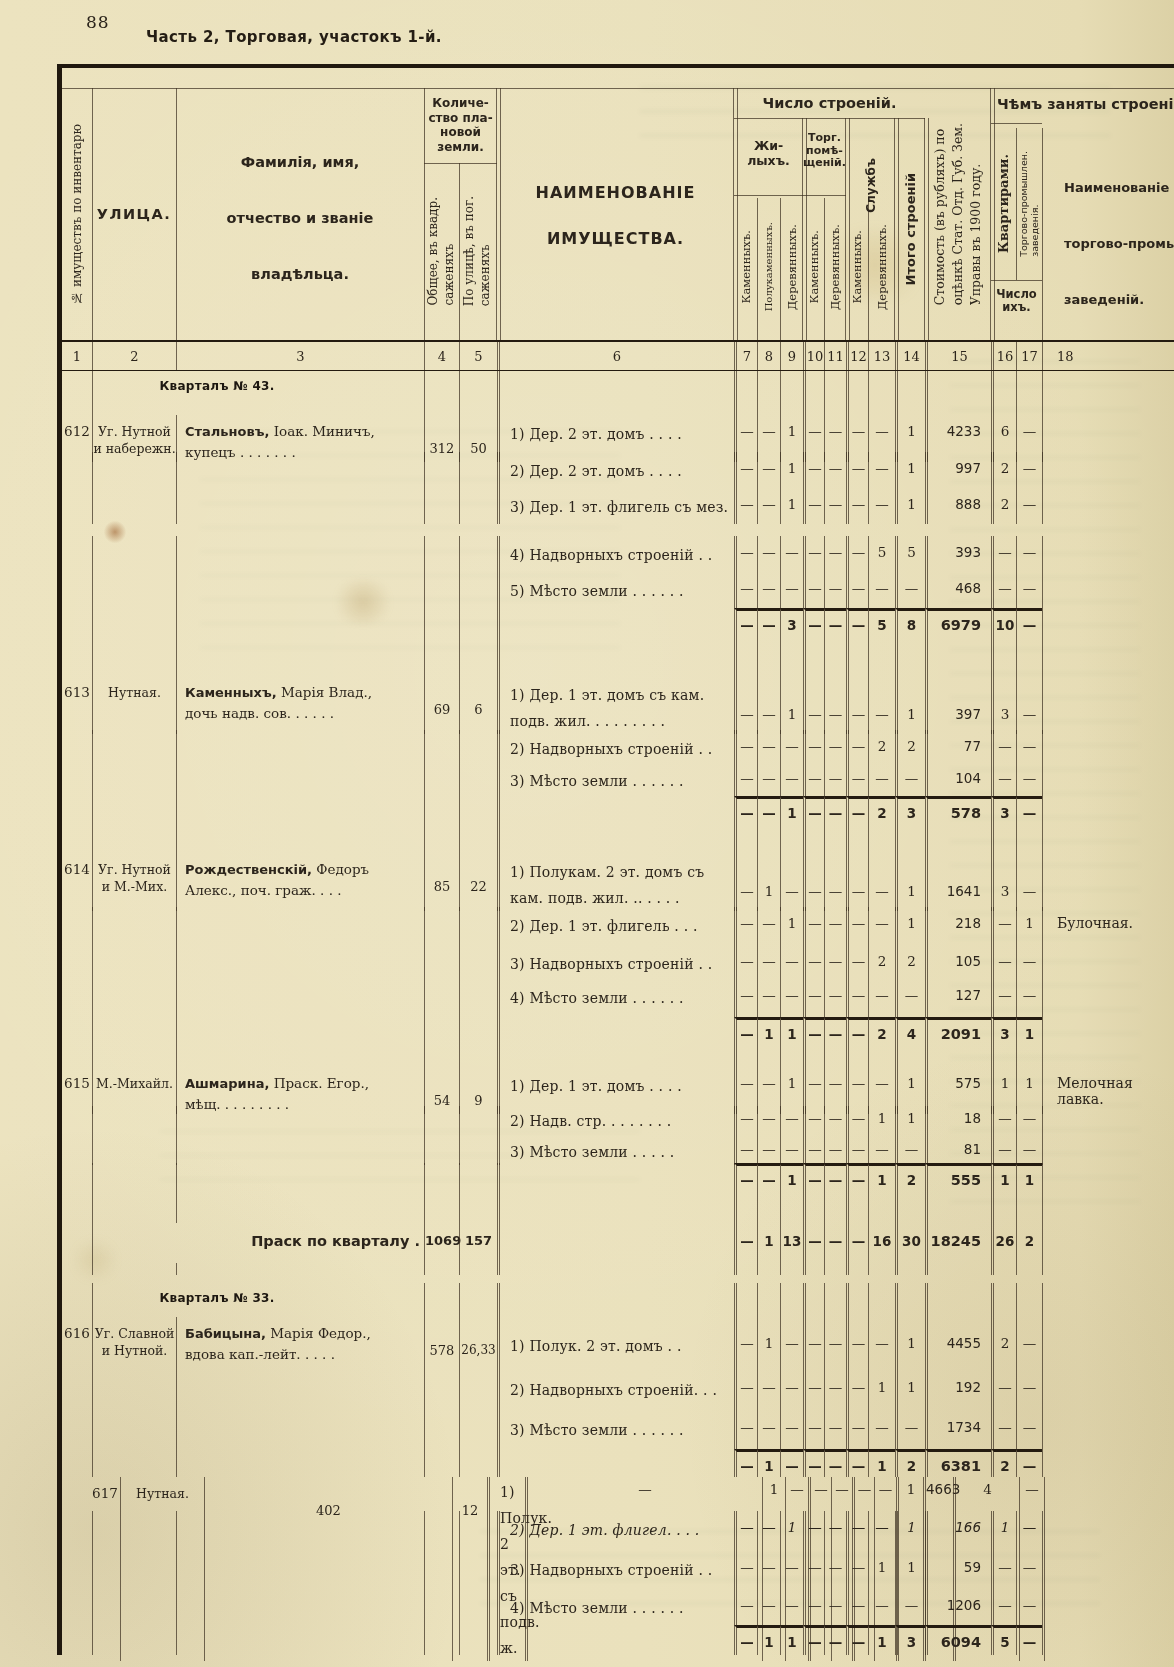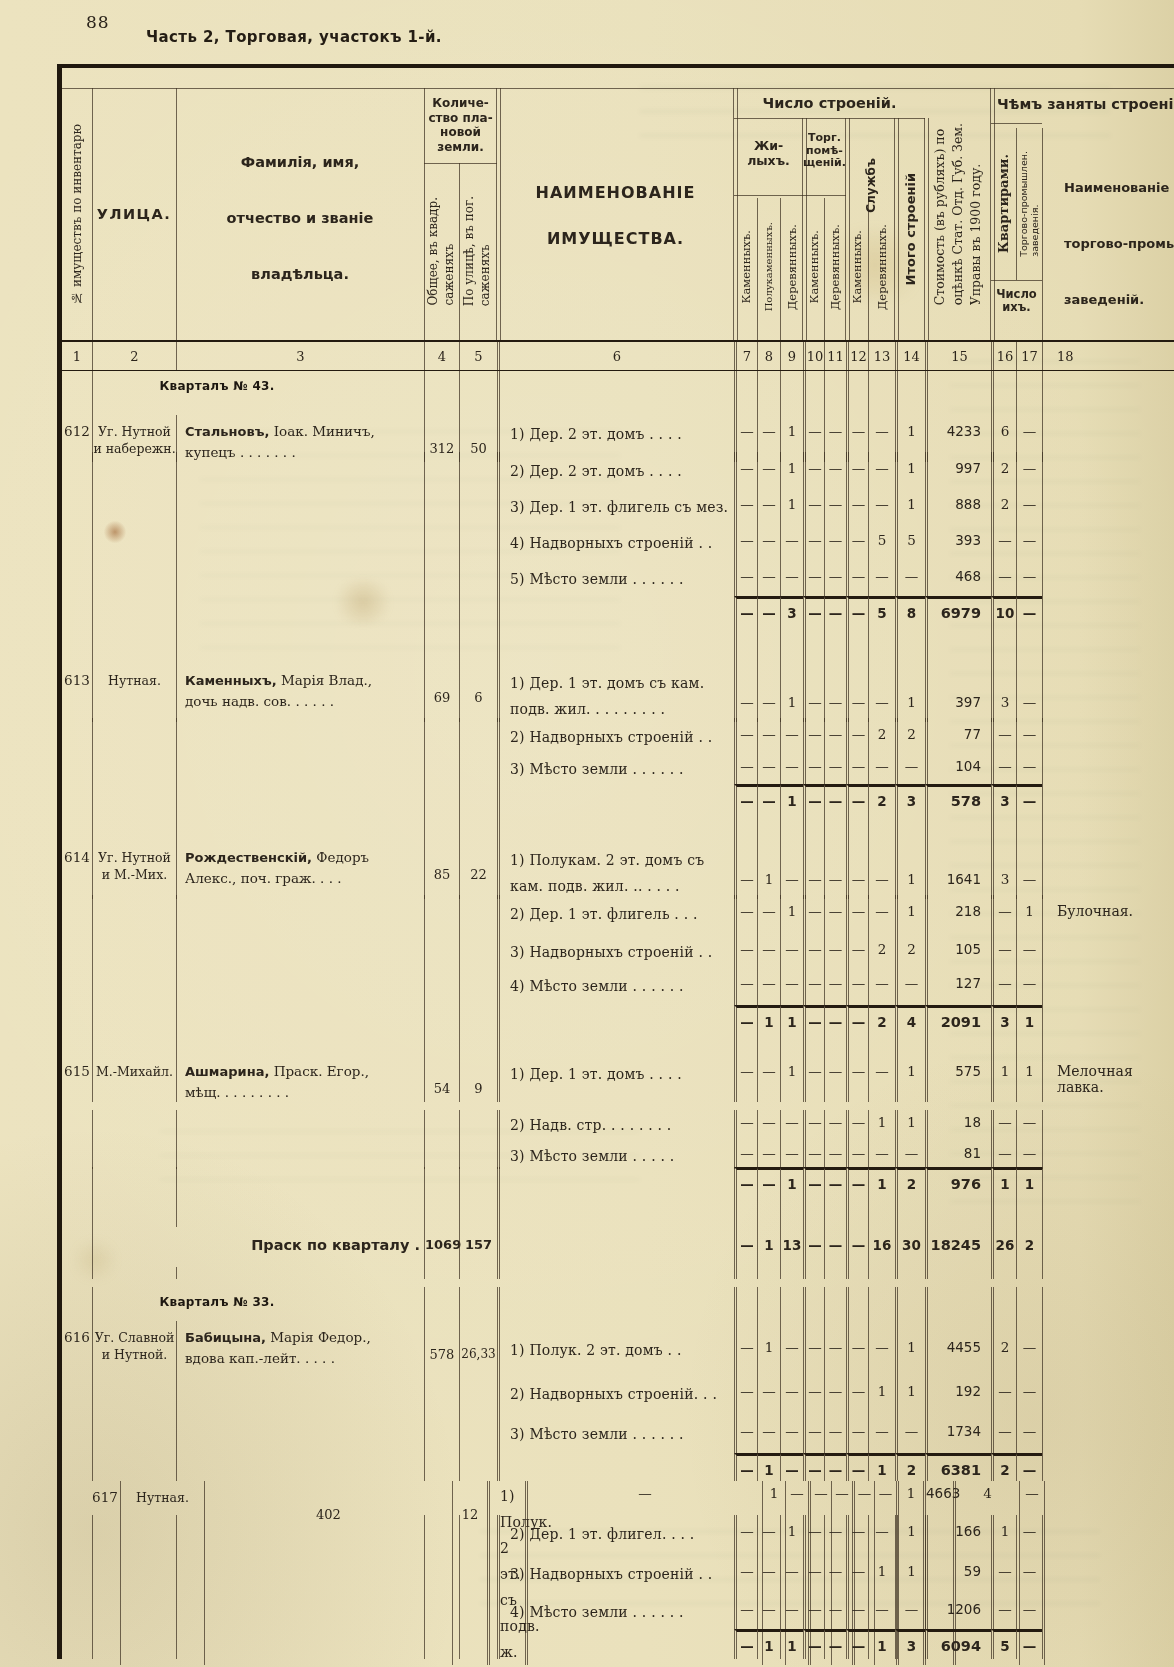--- a/index.html
+++ b/index.html
@@ -306,21 +306,21 @@
           <div class="cell c10 d val" style="padding-top: 8px;">—</div>
           <div class="cell c11 val" style="padding-top: 8px;">—</div>
           <div class="cell c12 d val" style="padding-top: 8px;">—</div>
           <div class="cell c13 val" style="padding-top: 8px;">—</div>
           <div class="cell c14 d val" style="padding-top: 8px;">1</div>
           <div class="cell c15 d cost" style="padding-top: 8px;">888</div>
           <div class="cell c16 d val" style="padding-top: 8px;">2</div>
           <div class="cell c17 val" style="padding-top: 8px;">—</div>
           <div class="cell c18" style="padding-top: 8px;"></div>
         </div>
-        <div class="line t-item" style="height: 36px;">
+        <div class="line t-item" style="height: 36px; margin-top: 12px;">
           <div class="cell c1"></div>
           <div class="cell c2"></div>
           <div class="cell c3"></div>
           <div class="cell c4"></div>
           <div class="cell c5"></div>
           <div class="cell c6 d lbl" style="padding-top: 6px;">4) Надворныхъ строеній . .</div>
           <div class="cell c7 d val" style="padding-top: 8px;">—</div>
           <div class="cell c8 val" style="padding-top: 8px;">—</div>
           <div class="cell c9 val" style="padding-top: 8px;">—</div>
           <div class="cell c10 d val" style="padding-top: 8px;">—</div>
@@ -632,21 +632,21 @@
           <div class="cell c10 d val" style="padding-top: 8px;">—</div>
           <div class="cell c11 val" style="padding-top: 8px;">—</div>
           <div class="cell c12 d val" style="padding-top: 8px;">—</div>
           <div class="cell c13 val" style="padding-top: 8px;">—</div>
           <div class="cell c14 d val" style="padding-top: 8px;">1</div>
           <div class="cell c15 d cost" style="padding-top: 8px;">575</div>
           <div class="cell c16 d val" style="padding-top: 8px;">1</div>
           <div class="cell c17 val" style="padding-top: 8px;">1</div>
           <div class="cell c18 shopn" style="padding-top: 8px;">Мелочная лавка.</div>
         </div>
-        <div class="line t-item" style="height: 31px; margin-top: 16px;">
+        <div class="line t-item" style="height: 31px;">
           <div class="cell c1"></div>
           <div class="cell c2"></div>
           <div class="cell c3"></div>
           <div class="cell c4"></div>
           <div class="cell c5"></div>
           <div class="cell c6 d lbl" style="padding-top: 2px;">2) Надв. стр. . . . . . . .</div>
           <div class="cell c7 d val" style="padding-top: 4px;">—</div>
           <div class="cell c8 val" style="padding-top: 4px;">—</div>
           <div class="cell c9 val" style="padding-top: 4px;">—</div>
           <div class="cell c10 d val" style="padding-top: 4px;">—</div>
@@ -687,21 +687,21 @@
           <div class="cell c5"></div>
           <div class="cell c6 d"></div>
           <div class="cell c7 d val hv" style="padding-top: 6px;">—</div>
           <div class="cell c8 val hv" style="padding-top: 6px;">—</div>
           <div class="cell c9 val hv" style="padding-top: 6px;">1</div>
           <div class="cell c10 d val hv" style="padding-top: 6px;">—</div>
           <div class="cell c11 val hv" style="padding-top: 6px;">—</div>
           <div class="cell c12 d val hv" style="padding-top: 6px;">—</div>
           <div class="cell c13 val hv" style="padding-top: 6px;">1</div>
           <div class="cell c14 d val hv" style="padding-top: 6px;">2</div>
-          <div class="cell c15 d cost hv" style="padding-top: 6px;">976</div>
+          <div class="cell c15 d cost hv" style="padding-top: 6px;">555</div>
           <div class="cell c16 d val hv" style="padding-top: 6px;">1</div>
           <div class="cell c17 val hv" style="padding-top: 6px;">1</div>
           <div class="cell c18" style="padding-top: 6px;"></div>
         </div>
         <div class="line t-gap" style="height: 30px;">
           <div class="cell c1"></div>
           <div class="cell c2"></div>
           <div class="cell c3"></div>
           <div class="cell c4"></div>
           <div class="cell c5"></div>
@@ -874,21 +874,21 @@
           <div class="cell c10 d val" style="padding-top: 4px;">—</div>
           <div class="cell c11 val" style="padding-top: 4px;">—</div>
           <div class="cell c12 d val" style="padding-top: 4px;">—</div>
           <div class="cell c13 val" style="padding-top: 4px;">—</div>
           <div class="cell c14 d val" style="padding-top: 4px;">1</div>
           <div class="cell c15 d cost" style="padding-top: 4px;">4663</div>
           <div class="cell c16 d val" style="padding-top: 4px;">4</div>
           <div class="cell c17 val" style="padding-top: 4px;">—</div>
           <div class="cell c18" style="padding-top: 4px;"></div>
         </div>
-        <div class="line t-item" style="height: 40px;">
+        <div class="line t-item" style="height: 40px; font-style: italic;">
           <div class="cell c1"></div>
           <div class="cell c2"></div>
           <div class="cell c3"></div>
           <div class="cell c4"></div>
           <div class="cell c5"></div>
           <div class="cell c6 d lbl" style="padding-top: 6px;">2) Дер. 1 эт. флигел. . . .</div>
           <div class="cell c7 d val" style="padding-top: 8px;">—</div>
           <div class="cell c8 val" style="padding-top: 8px;">—</div>
           <div class="cell c9 val" style="padding-top: 8px;">1</div>
           <div class="cell c10 d val" style="padding-top: 8px;">—</div>

